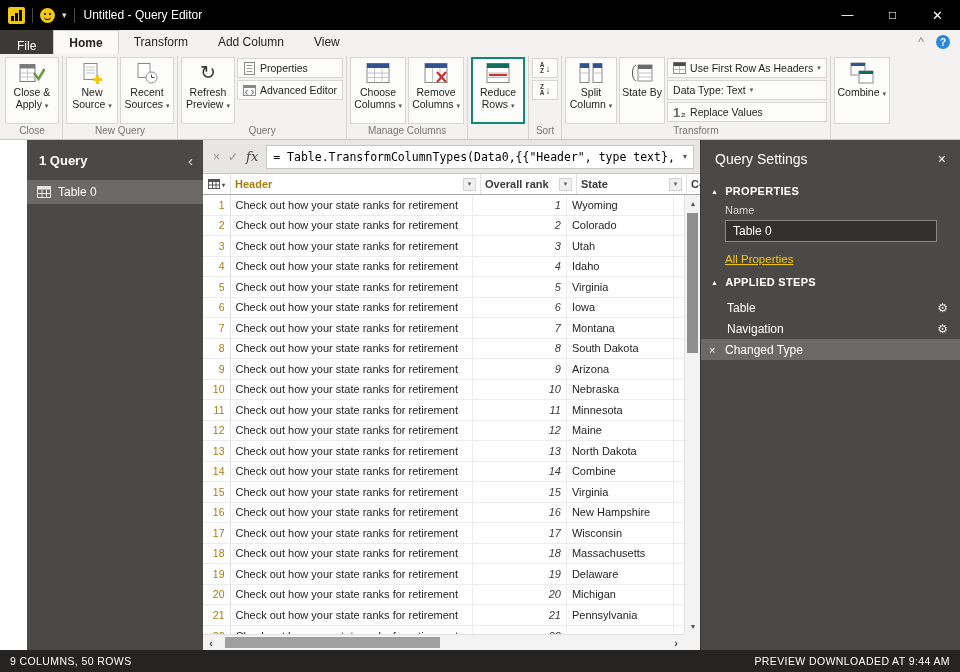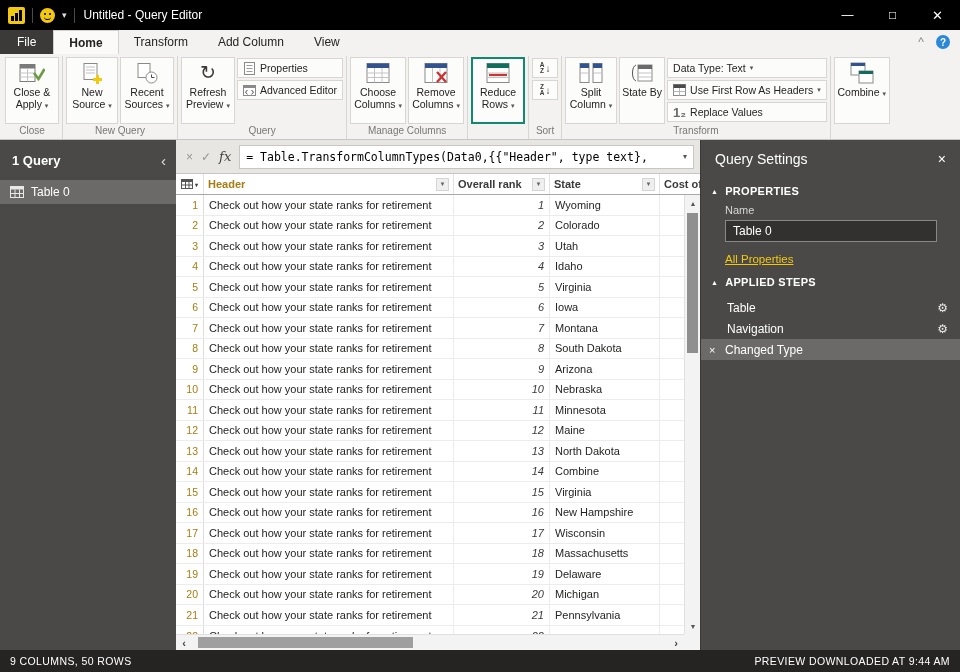--- a/index.html
+++ b/index.html
@@ -20,21 +20,21 @@
   .smiley .mouth { position:absolute; left:4px; right:4px; bottom:3px; height:4px; border-bottom:1.5px solid #000; border-radius:0 0 7px 7px; }
   .tb-caret { font-size:9px; color:#ddd; }
   .tb-title { font-size:12px; color:#fff; margin-left:2px; }
   .tb-right { display:flex; height:30px; }
   .win-btn { width:45px; height:30px; display:flex; align-items:center; justify-content:center; font-size:12px; color:#fff; cursor:default; }
   .win-btn.close { font-size:13px; }
 
   
   .tabsrow { height:24px; background:#f3f2f1; display:flex; align-items:stretch; flex:0 0 auto; }
   .tab { padding:0 15px; display:flex; align-items:center; font-size:12px; color:#252423; }
-  .tab.file { background:#3b3a39; color:#fff; padding:8px 17px; }
+  .tab.file { background:#3b3a39; color:#fff; padding:16px 17px; }
   .tab.active { background:#fbfaf9; border:1px solid #d2d0ce; border-bottom:none; font-weight:bold; }
   .tabs-right { margin-left:auto; display:flex; align-items:center; gap:12px; padding-right:10px; }
   .ribbon-collapse { font-size:12px; color:#8a8886; line-height:10px; }
   .help-badge { width:14px; height:14px; border-radius:50%; background:#2b88d8; color:#fff; font-size:10px; font-weight:bold; display:flex; align-items:center; justify-content:center; }
 
   
   .ribbon { height:86px; background:#f3f2f1; border-bottom:1px solid #c8c6c4; display:flex; padding:2px 2px 0 2px; flex:0 0 auto; }
   .rgroup { display:flex; flex-direction:column; border-right:1px solid #d8d6d3; padding:0 3px; }
   .rgroup.noborder { border-right:none; }
   .rg-content { flex:1; display:flex; align-items:stretch; gap:2px; padding-top:1px; }
@@ -46,21 +46,21 @@
   .bigbtn.hl { outline:2px solid #0f8a70; outline-offset:-2px; }
   .vstack { display:flex; flex-direction:column; justify-content:flex-start; gap:2px; padding-top:1px; }
   .smallbtn { display:flex; align-items:center; gap:4px; background:#fcfcfb; border:1px solid #d8d6d3; height:20px; padding:0 5px; font-size:10.5px; color:#252423; font-family:inherit; white-space:nowrap; }
   .sortstack { display:flex; flex-direction:column; gap:2px; padding-top:1px; }
   .sortbtn { width:26px; height:20px; background:#fcfcfb; border:1px solid #d8d6d3; display:flex; align-items:center; justify-content:center; gap:1px; font-family:inherit; }
   .sort-letters { font-size:6.5px; line-height:6.5px; font-weight:bold; color:#3b3a39; text-align:center; }
   .sort-arrow { font-size:10px; color:#3b3a39; }
   .rv-icon { font-size:13px; font-weight:bold; color:#6a6a6a; }
 
   
-  .main { flex:1; display:flex; min-height:0; }
+  .main { flex:1; display:flex; min-height:0;padding-left:27px; }
 
   
   .sidebar { width:176px; background:#4a4947; display:flex; flex-direction:column; flex:0 0 auto; }
   .sb-header { height:40px; display:flex; align-items:center; padding:0 10px 0 12px; color:#fff; }
   .sb-title { font-size:13px; font-weight:bold; flex:1; }
   .sb-collapse { font-size:15px; color:#e0e0e0; }
   .sb-item { height:24px; display:flex; align-items:center; gap:7px; padding-left:10px; color:#fff; font-size:12px; }
   .sb-item.selected { background:#6b6a68; }
 
   
@@ -318,31 +318,31 @@
             <path d="M6 3 q-3.5 1.5 -3.5 8 q0 6.5 3.5 8" stroke="#555" fill="none"></path>
             <rect x="8" y="3" width="14" height="16" fill="#fff" stroke="#8a8a8a"></rect>
             <rect x="8" y="3" width="14" height="4" fill="#6a6a6a"></rect>
             <line x1="8" y1="11" x2="22" y2="11" stroke="#c3c3c3"></line>
             <line x1="8" y1="15" x2="22" y2="15" stroke="#c3c3c3"></line>
           </svg>
           <span class="blabel"><span>State By</span></span>
         </button>
         <div class="vstack">
           <button class="smallbtn">
-            <span>Data Type: Text</span>
-            <span class="caret">▾</span>
-          </button>
-          <button class="smallbtn">
             <svg viewBox="0 0 13 12" width="13" height="12">
               <rect x="0.5" y="0.5" width="12" height="11" fill="#fff" stroke="#8a8a8a"></rect>
               <rect x="0.5" y="0.5" width="12" height="3.5" fill="#4a4a4a"></rect>
               <line x1="6.5" y1="4" x2="6.5" y2="11.5" stroke="#b5b5b5"></line>
               <line x1="0.5" y1="7.5" x2="12.5" y2="7.5" stroke="#b5b5b5"></line>
             </svg>
             <span>Use First Row As Headers</span>
+            <span class="caret">▾</span>
+          </button>
+          <button class="smallbtn">
+            <span>Data Type: Text</span>
             <span class="caret">▾</span>
           </button>
           <button class="smallbtn">
             <span class="rv-icon">1₂</span>
             <span>Replace Values</span>
           </button>
         </div>
       </div>
       <div class="rg-label">Transform</div>
     </div>

